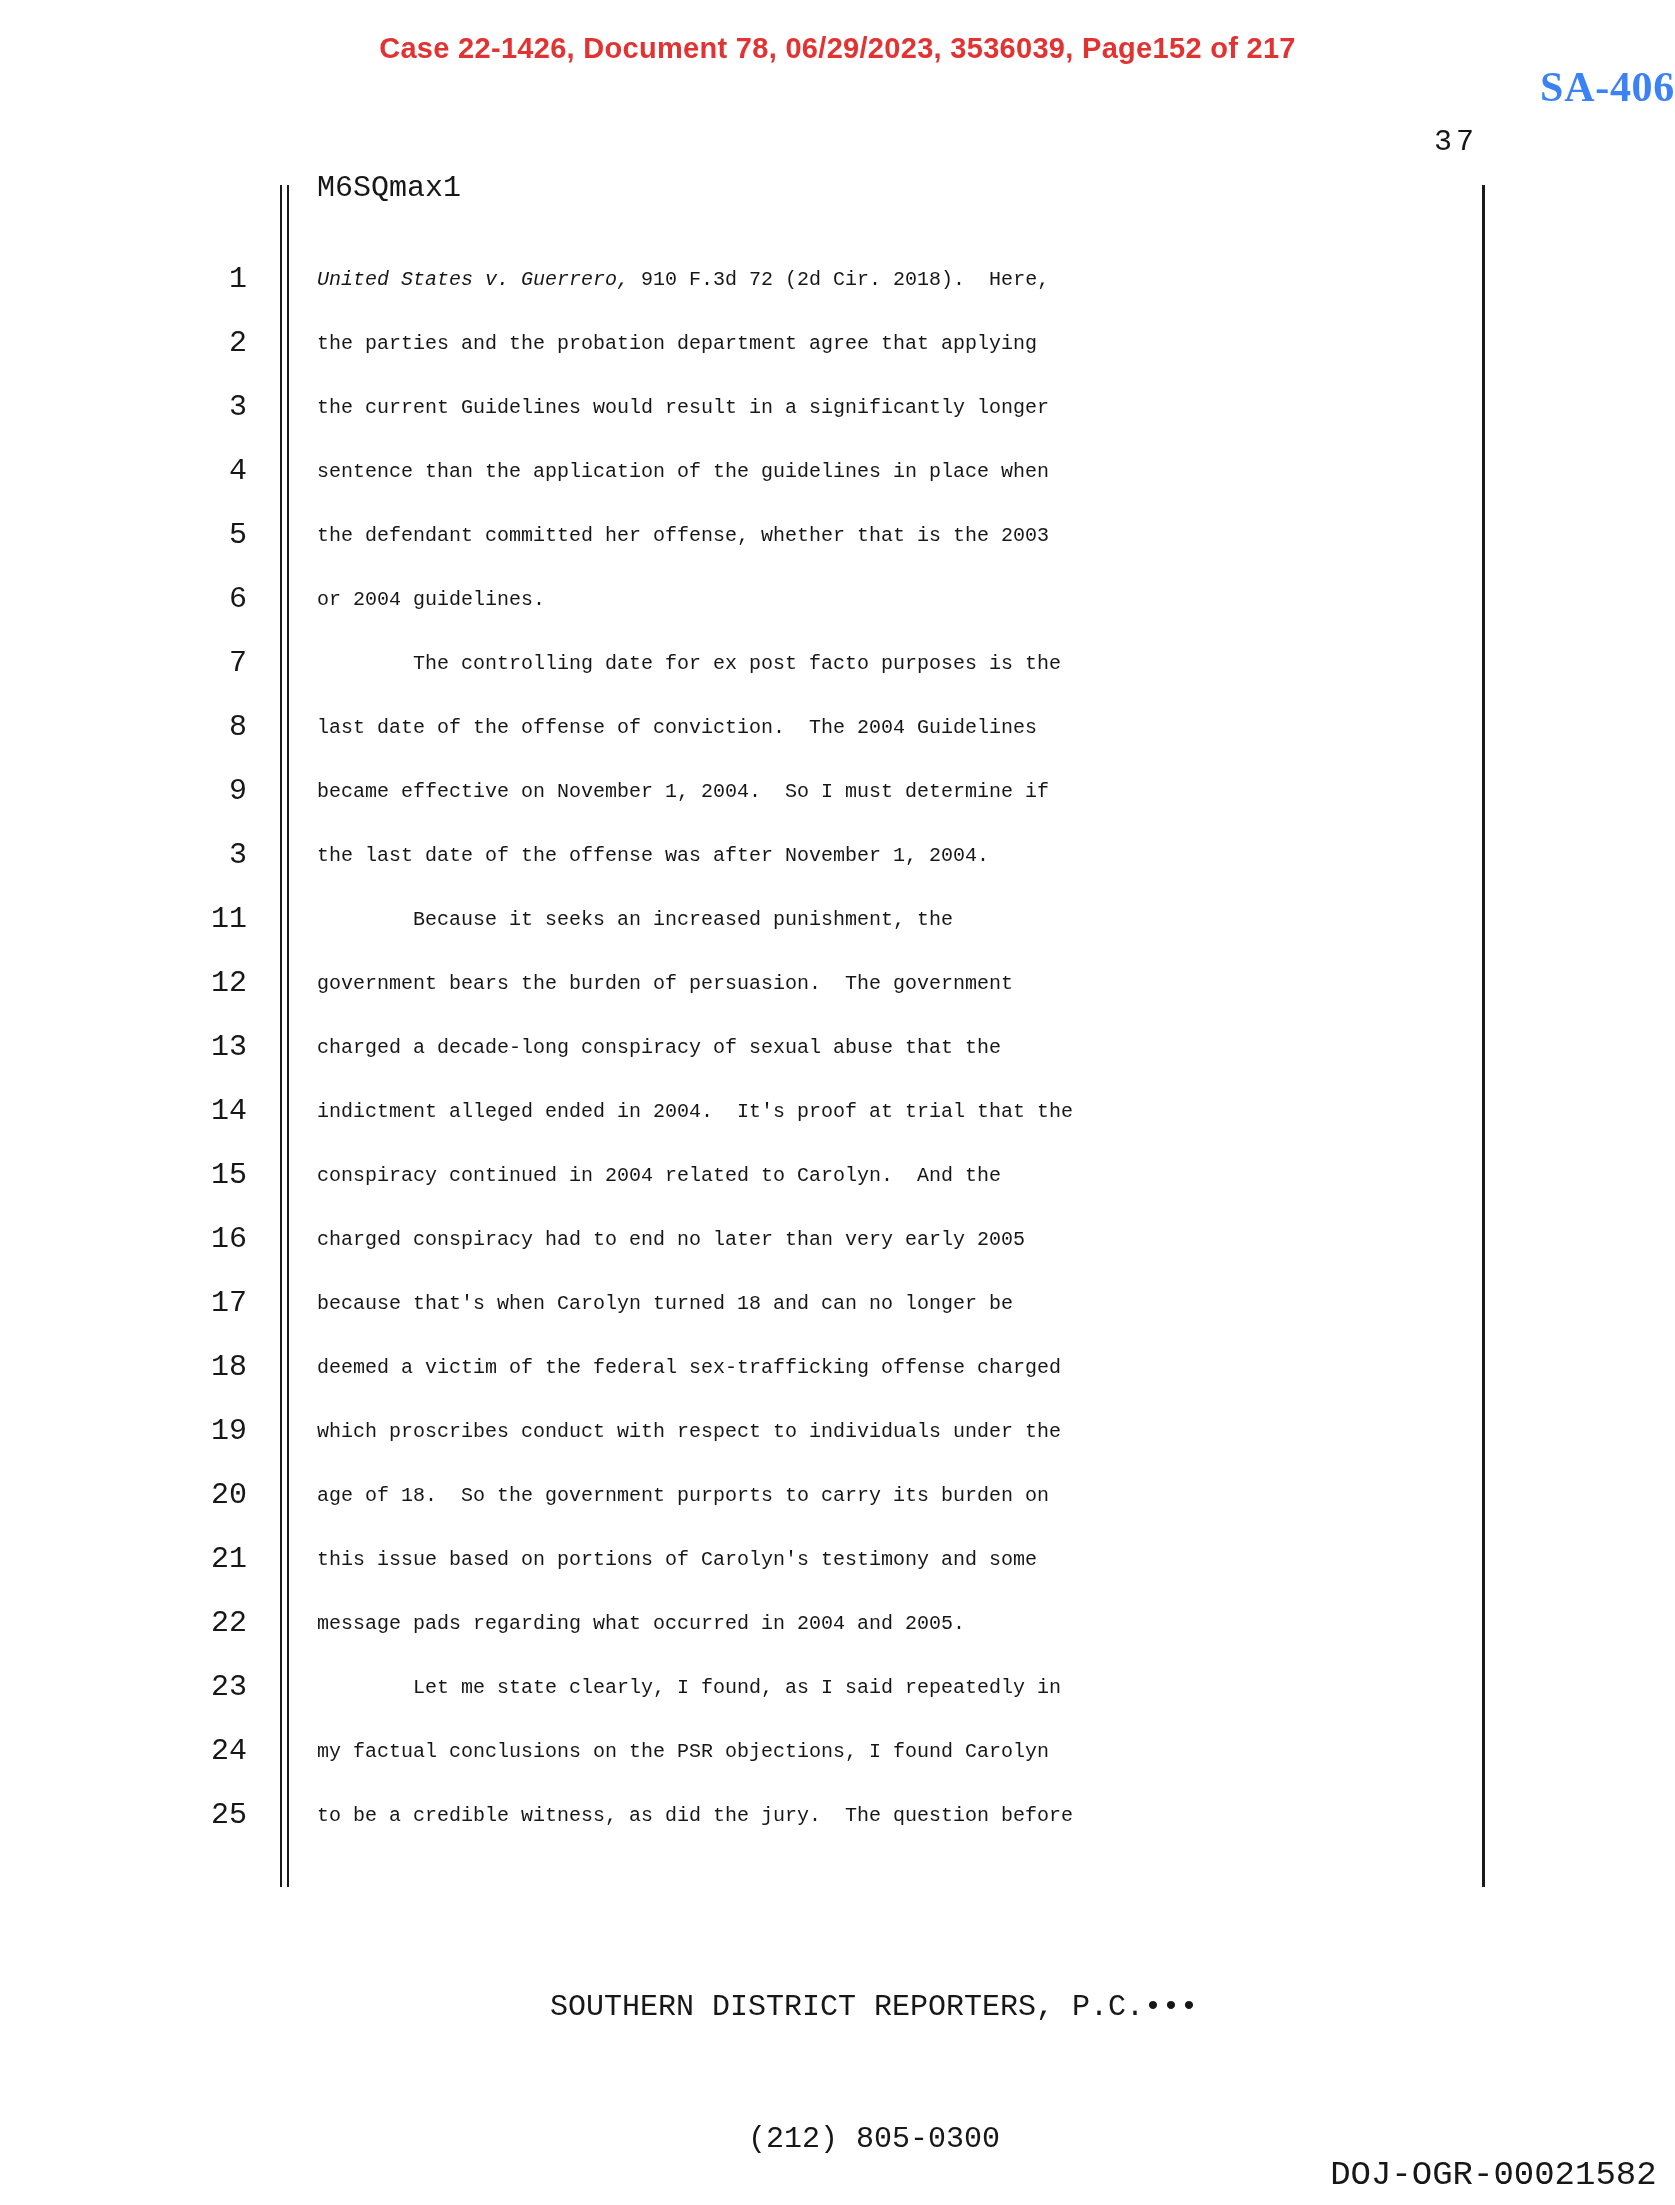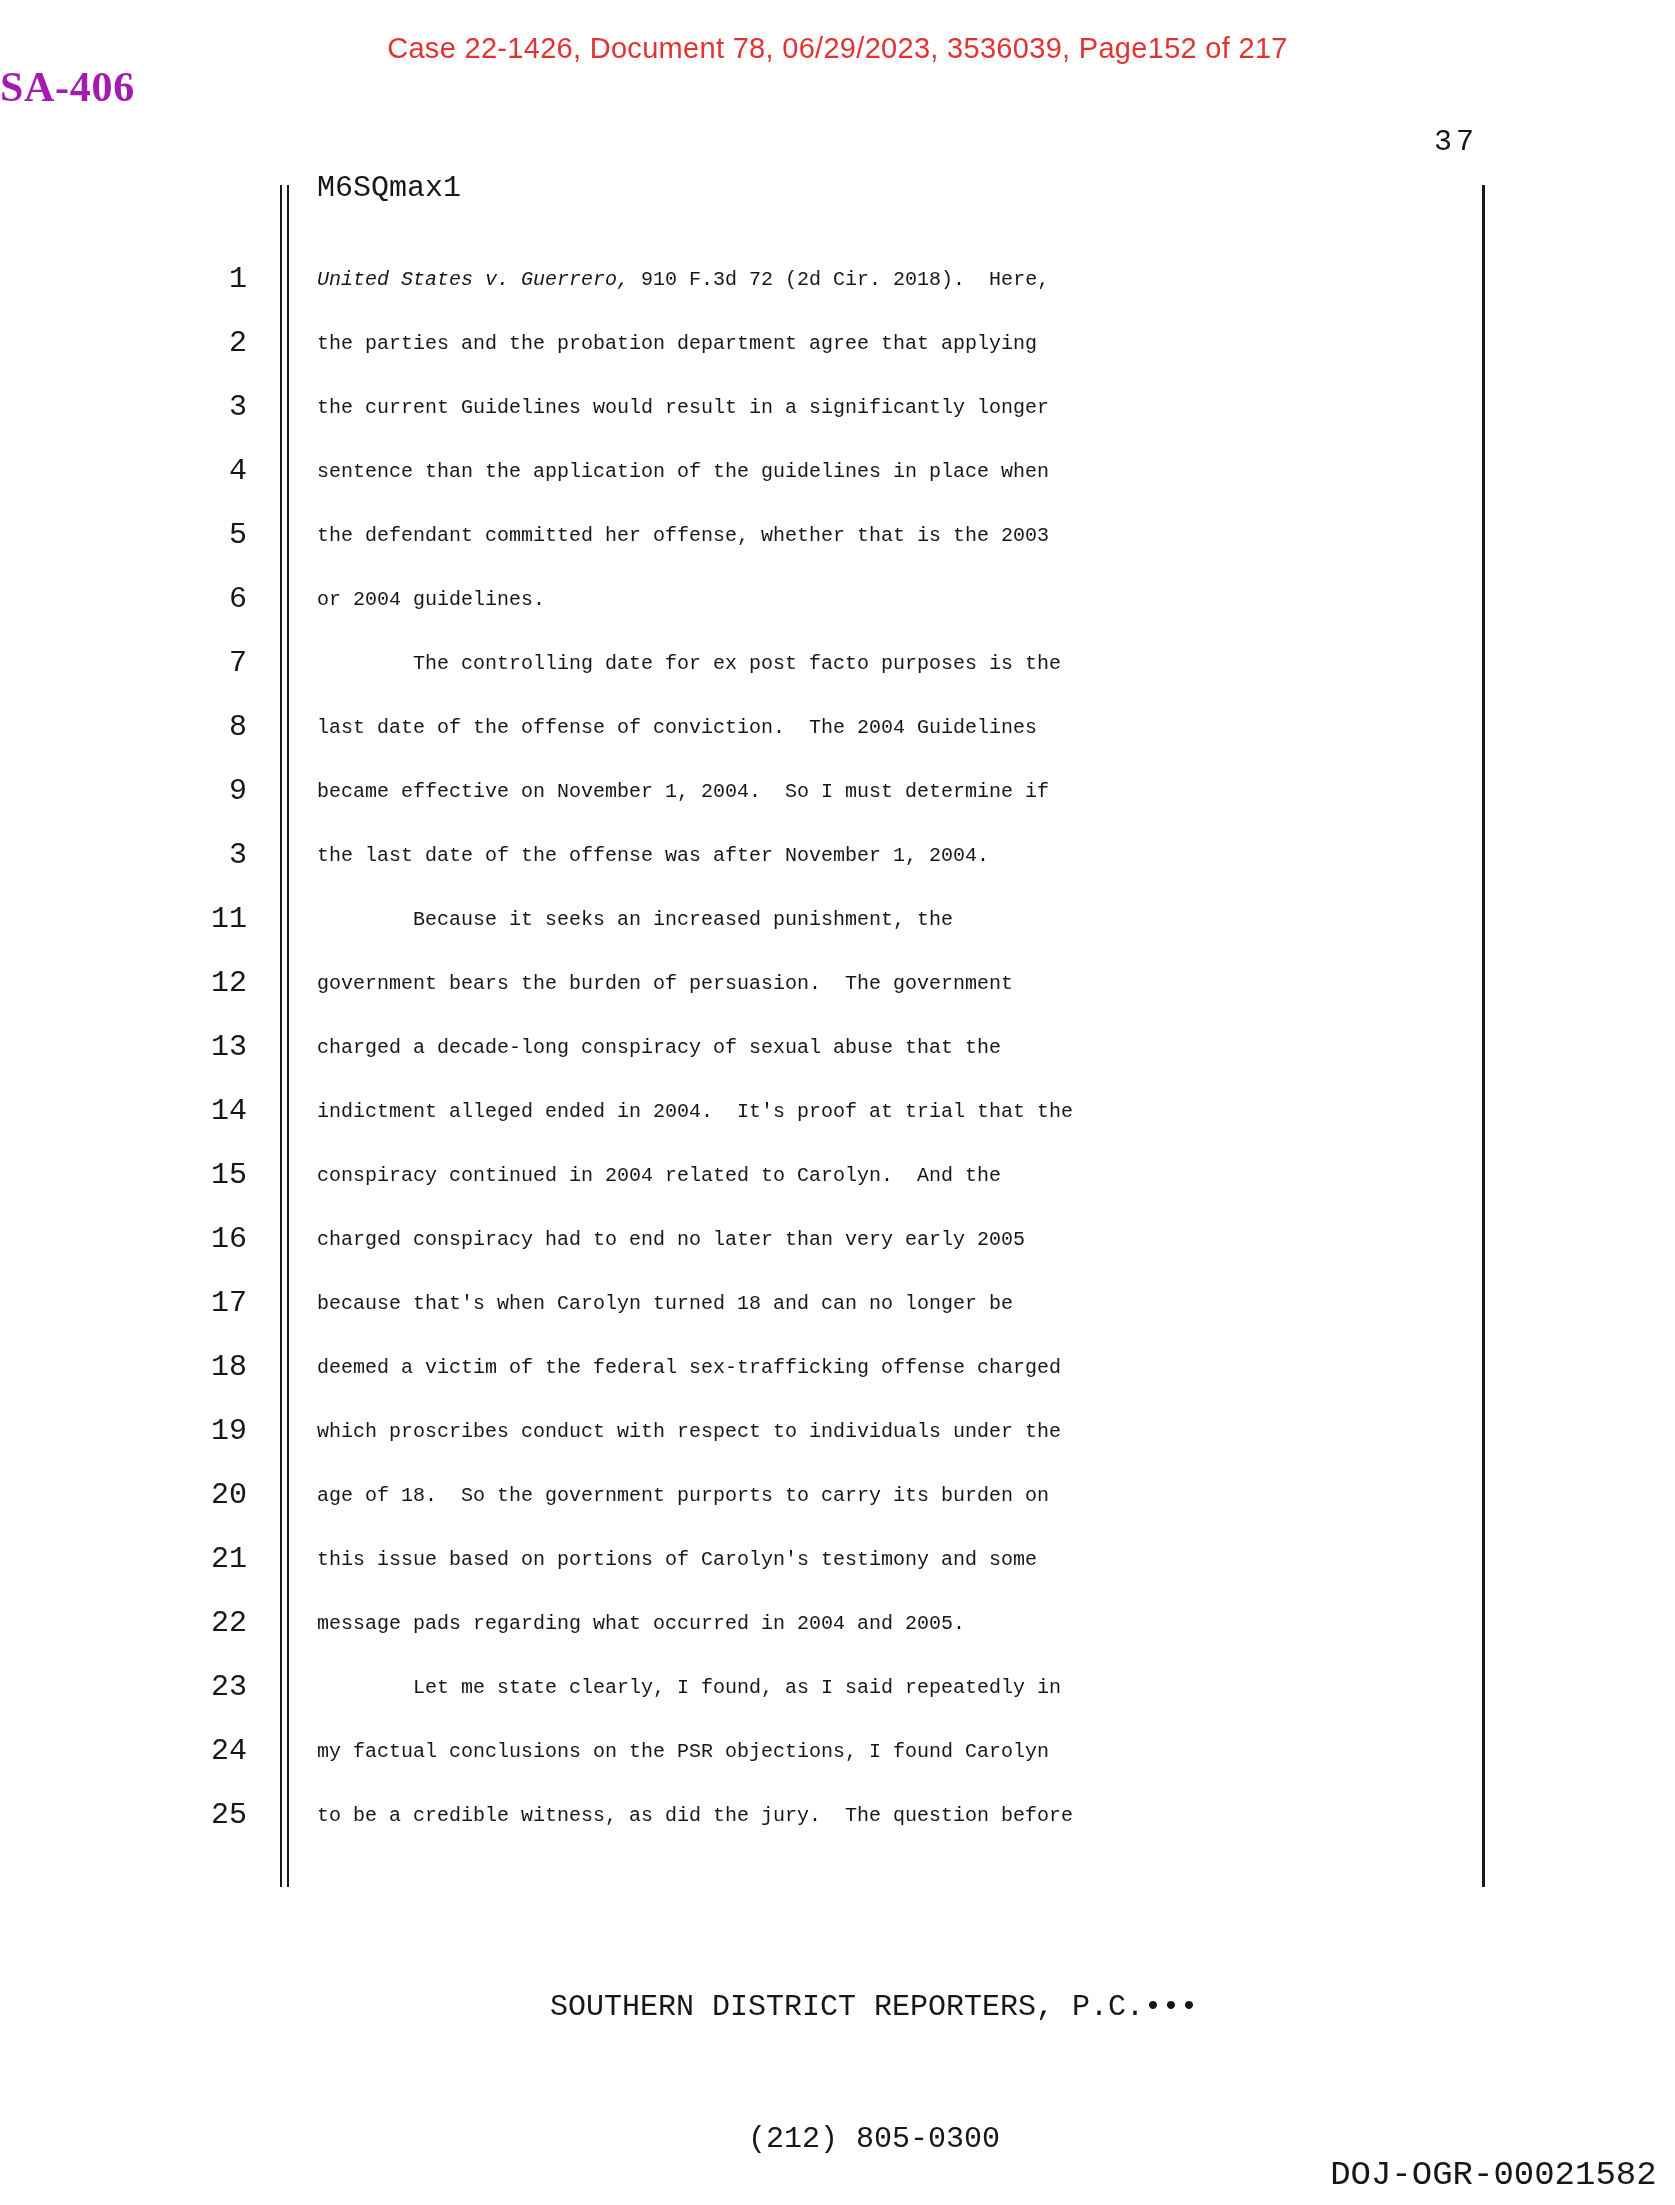--- a/index.html
+++ b/index.html
@@ -12,27 +12,28 @@
     overflow: hidden;
   }
   .page { position: absolute; inset: 0; }
 
   .stamp {
     position: absolute; top: 32px; left: 0; width: 100%;
     text-align: center;
     font-family: "Liberation Sans", sans-serif;
     font-size: 29px; letter-spacing: 0.3px;
     color: #e23333;
+    font-weight: bold;
   }
   .sa {
     position: absolute; top: 63px; left: 0; width: 100%;
-    text-align: left;
+    text-align: right;
     font-family: "Liberation Serif", serif;
     font-weight: 700; font-size: 42px; letter-spacing: 0.7px;
-    color: #a21caf;
+    color: #3b82f6;
   }
   .pagenum {
     position: absolute; top: 125px; left: 1414px;
     font-size: 30px; letter-spacing: 4px; margin-left: 20px;
   }
   .session {
     position: absolute; top: 171px; left: 317px;
     font-size: 30px;
   }
 

